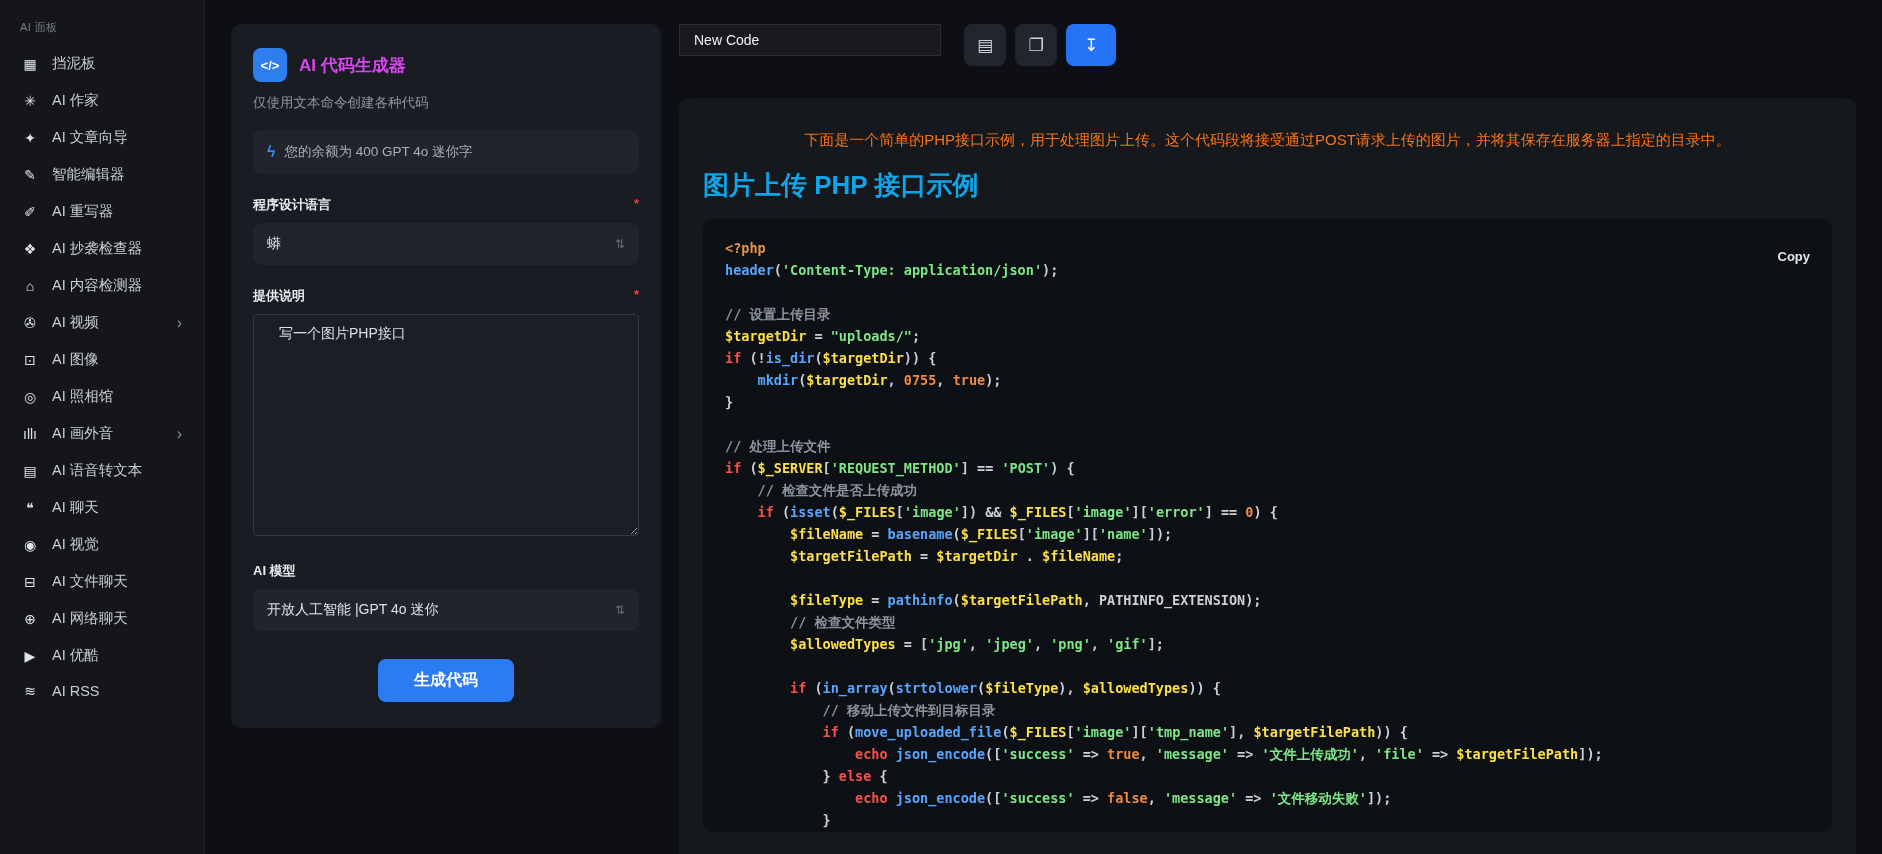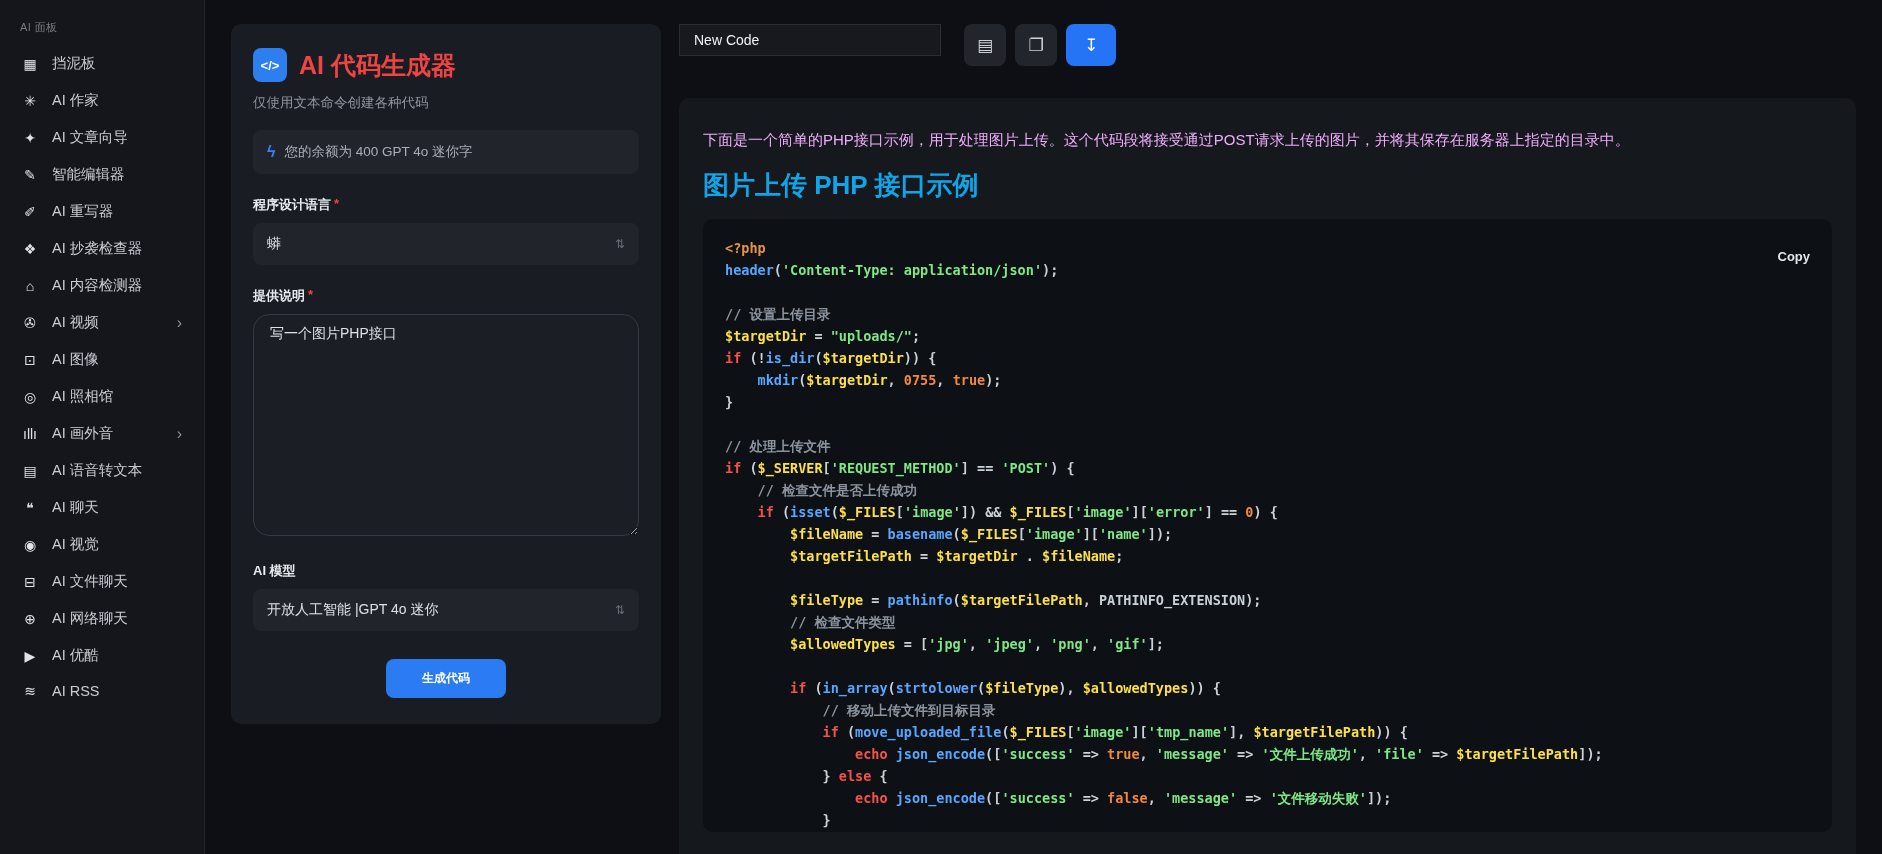--- a/index.html
+++ b/index.html
@@ -47,52 +47,52 @@
     padding:24px 22px 26px 22px;
     align-self:flex-start;
   }
   .gen-head { display:flex; align-items:center; gap:12px; margin-bottom:12px; }
   .gen-ic {
     width:34px; height:34px; border-radius:8px;
     background:#2d7ff0; color:#fff;
     display:flex; align-items:center; justify-content:center;
     font-size:13px; font-weight:bold;
   }
-  .gen-title { font-size:25px; font-weight:700; color:#ef4444; }
+  .gen-title { font-size:17px; font-weight:700; color:#d946ef; }
   .gen-sub { font-size:13.5px; color:#8e949d; margin-bottom:18px; }
   .balance {
     background:#21242b; border-radius:8px;
     padding:13px 14px; font-size:13.5px; color:#a9afb8;
     display:flex; align-items:center; gap:9px;
     margin-bottom:22px;
   }
   .bolt { color:#3b82f6; font-size:16px; font-weight:bold; }
   .field-label {
     font-size:13px; font-weight:700; color:#e8ebef;
-    margin-bottom:9px; display:flex; gap:3px;
+    margin-bottom:9px; display:flex; gap:3px;justify-content:space-between;
   }
   .req { color:#ef4444; }
   .select {
     background:#21242b; border-radius:8px; height:42px;
     display:flex; align-items:center; justify-content:space-between;
     padding:0 14px; font-size:14px; color:#dde1e7;
     margin-bottom:22px; cursor:pointer;
   }
   .caret { color:#697079; font-size:12px; }
   textarea.desc {
     width:100%; height:222px;
-    background:#1b1e24; border:1px solid #343943; border-radius:16px;
+    background:#1b1e24; border:1px solid #343943; border-radius:4px;
     color:#dde1e7; font-size:14px; font-family:"Liberation Sans","DejaVu Sans",sans-serif;
-    padding:10px 16px; resize:vertical; outline:none;
+    padding:10px 25px; resize:vertical; outline:none;
     margin-bottom:22px;
   }
   .gen-btn {
     display:block; margin:28px auto 0 auto;
     background:#2b7bf3; color:#fff; border:none; border-radius:8px;
-    padding:11px 36px; font-size:12px; font-weight:600; cursor:pointer;
+    padding:11px 36px; font-size:16px; font-weight:600; cursor:pointer;
     font-family:inherit;
   }
 
   
   .out-col { flex:1; display:flex; flex-direction:column; min-width:0; }
   .out-topbar { display:flex; gap:9px; margin-bottom:32px; }
   .title-input {
     width:262px; height:32px;
     background:#17191f; border:1px solid #2a2d34; border-radius:0;
     color:#f0f2f5; font-size:14px; padding:0 14px; outline:none;
@@ -104,21 +104,21 @@
     font-size:17px; cursor:pointer; font-family:inherit;
   }
   .tb-btn.dark { background:#22252c; color:#ccd1d8; }
   .tb-btn.primary { background:#2574f5; color:#fff; min-width:50px; }
 
   .out-card {
     flex:1; background:#15181d; border-radius:10px 10px 0 0;
     padding:22px 24px; overflow:hidden;
     display:flex; flex-direction:column;
   }
-  .out-desc { font-size:15px; color:#f0abfc; line-height:1.6; margin:8px 0 16px 0; }
+  .out-desc { font-size:15px; color:#f97316; line-height:1.6; margin:8px 0 16px 0;text-align:center; }
   .out-heading { font-size:26px; font-weight:700; color:#0ea5e9; margin-bottom:16px; }
 
   .code-block {
     position:relative; flex:1;
     background:#0d1014; border-radius:10px;
     padding:18px 22px; overflow:hidden;
   }
   .copy-btn {
     position:absolute; top:30px; right:22px;
     color:#e4e7eb; font-size:13px; font-weight:600; cursor:pointer;

